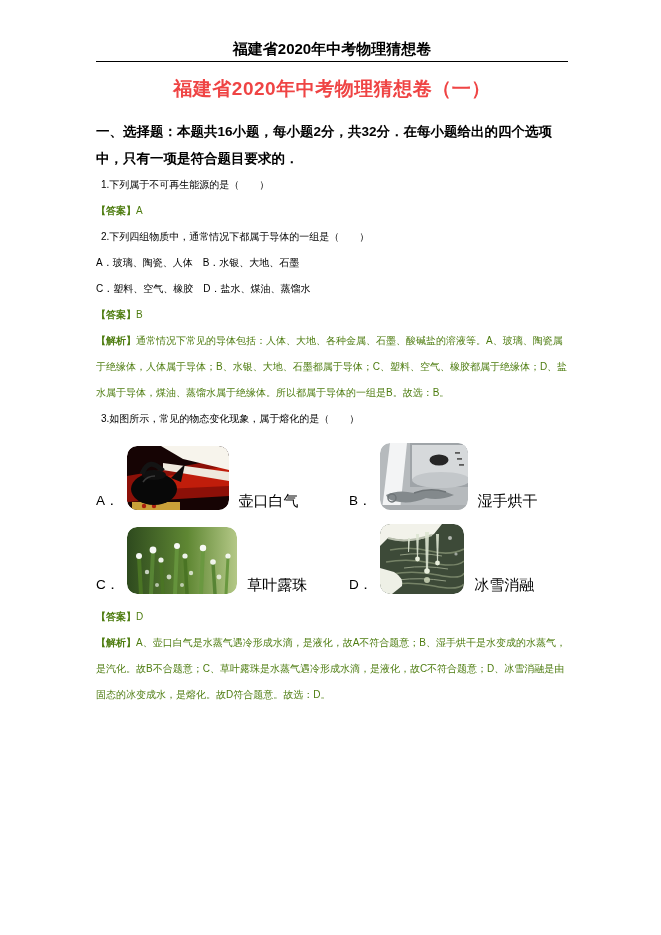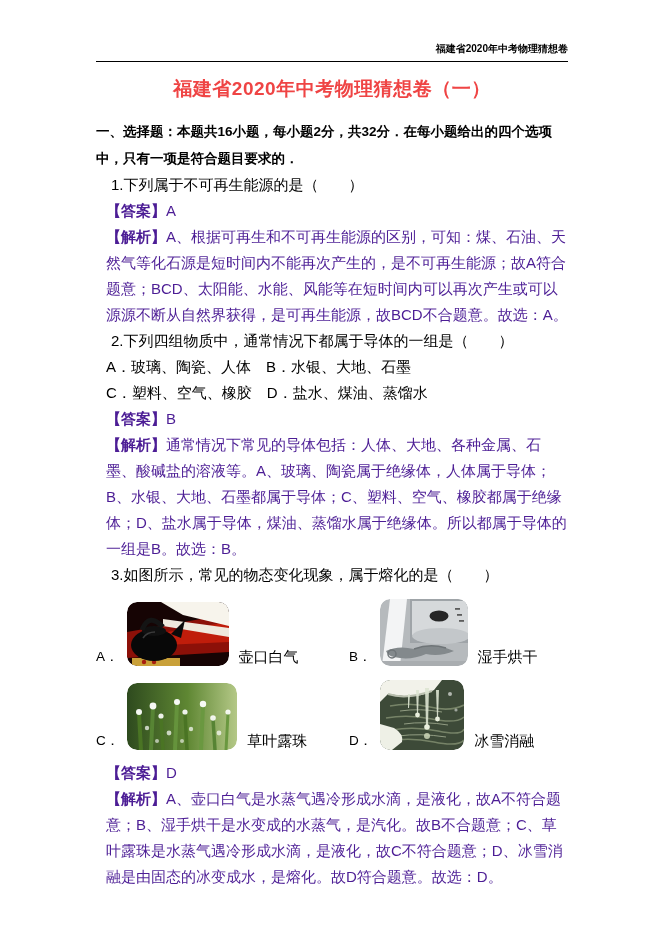--- a/index.html
+++ b/index.html
@@ -7,22 +7,22 @@
     position:relative;
     width:661px;height:935px;
     background:#ffffff;
     font-family:"Liberation Sans","DejaVu Sans",sans-serif;
     color:#000;
     overflow:hidden;
   }
   .content{margin:0 93px 0 96px;width:472px;}
   .doc-header{
     padding-top:42px;
-    text-align:right;
-    font-size:10px;
+    text-align:center;
+    font-size:15px;
     font-weight:bold;
     line-height:14px;
     border-bottom:1.5px solid #000;
     padding-bottom:5px;
   }
   .doc-title{
     margin-top:14px;
     text-align:center;
     font-size:19px;
     font-weight:bold;
@@ -30,23 +30,23 @@
     line-height:26px;
     letter-spacing:0.5px;
   }
   .section-intro{
     margin-top:16px;
     font-size:13.5px;
     font-weight:bold;
     line-height:27px;
   }
   p{margin:0;}
-  .line{font-size:15px;line-height:26px;margin-left:10px;}
+  .line{font-size:10px;line-height:26px;}
   .stem{padding-left:5px;}
-  .red{color:#4c1d95;}
+  .red{color:#4d7c0f;}
   .red .lbl{font-weight:bold;}
   .fig-row{
     display:flex;
     align-items:flex-end;
     margin-top:6px;
     height:72px;
   }
   .fig-row.second{margin-top:12px;}
   .fig-group{display:flex;align-items:flex-end;}
   .fig-group.first{width:253px;}
@@ -64,21 +64,20 @@
       <span>福建省2020年中考物理猜想卷</span>
     </div>
 
     <div class="doc-title">福建省2020年中考物理猜想卷（一）</div>
 
     <div class="section-intro">一、选择题：本题共16小题，每小题2分，共32分．在每小题给出的四个选项中，只有一项是符合题目要求的．</div>
 
     <div>
       <p class="line stem">1.下列属于不可再生能源的是（　　）</p>
       <p class="line red"><span class="lbl">【答案】</span><span>A</span></p>
-      <p class="line red"><span class="lbl">【解析】</span><span>A、根据可再生和不可再生能源的区别，可知：煤、石油、天然气等化石源是短时间内不能再次产生的，是不可再生能源；故A符合题意；BCD、太阳能、水能、风能等在短时间内可以再次产生或可以源源不断从自然界获得，是可再生能源，故BCD不合题意。故选：A。</span></p>
     </div>
 
     <div>
       <p class="line stem">2.下列四组物质中，通常情况下都属于导体的一组是（　　）</p>
       <p class="line">A．玻璃、陶瓷、人体　B．水银、大地、石墨</p>
       <p class="line">C．塑料、空气、橡胶　D．盐水、煤油、蒸馏水</p>
       <p class="line red"><span class="lbl">【答案】</span><span>B</span></p>
       <p class="line red"><span class="lbl">【解析】</span><span>通常情况下常见的导体包括：人体、大地、各种金属、石墨、酸碱盐的溶液等。A、玻璃、陶瓷属于绝缘体，人体属于导体；B、水银、大地、石墨都属于导体；C、塑料、空气、橡胶都属于绝缘体；D、盐水属于导体，煤油、蒸馏水属于绝缘体。所以都属于导体的一组是B。故选：B。</span></p>
     </div>
 

